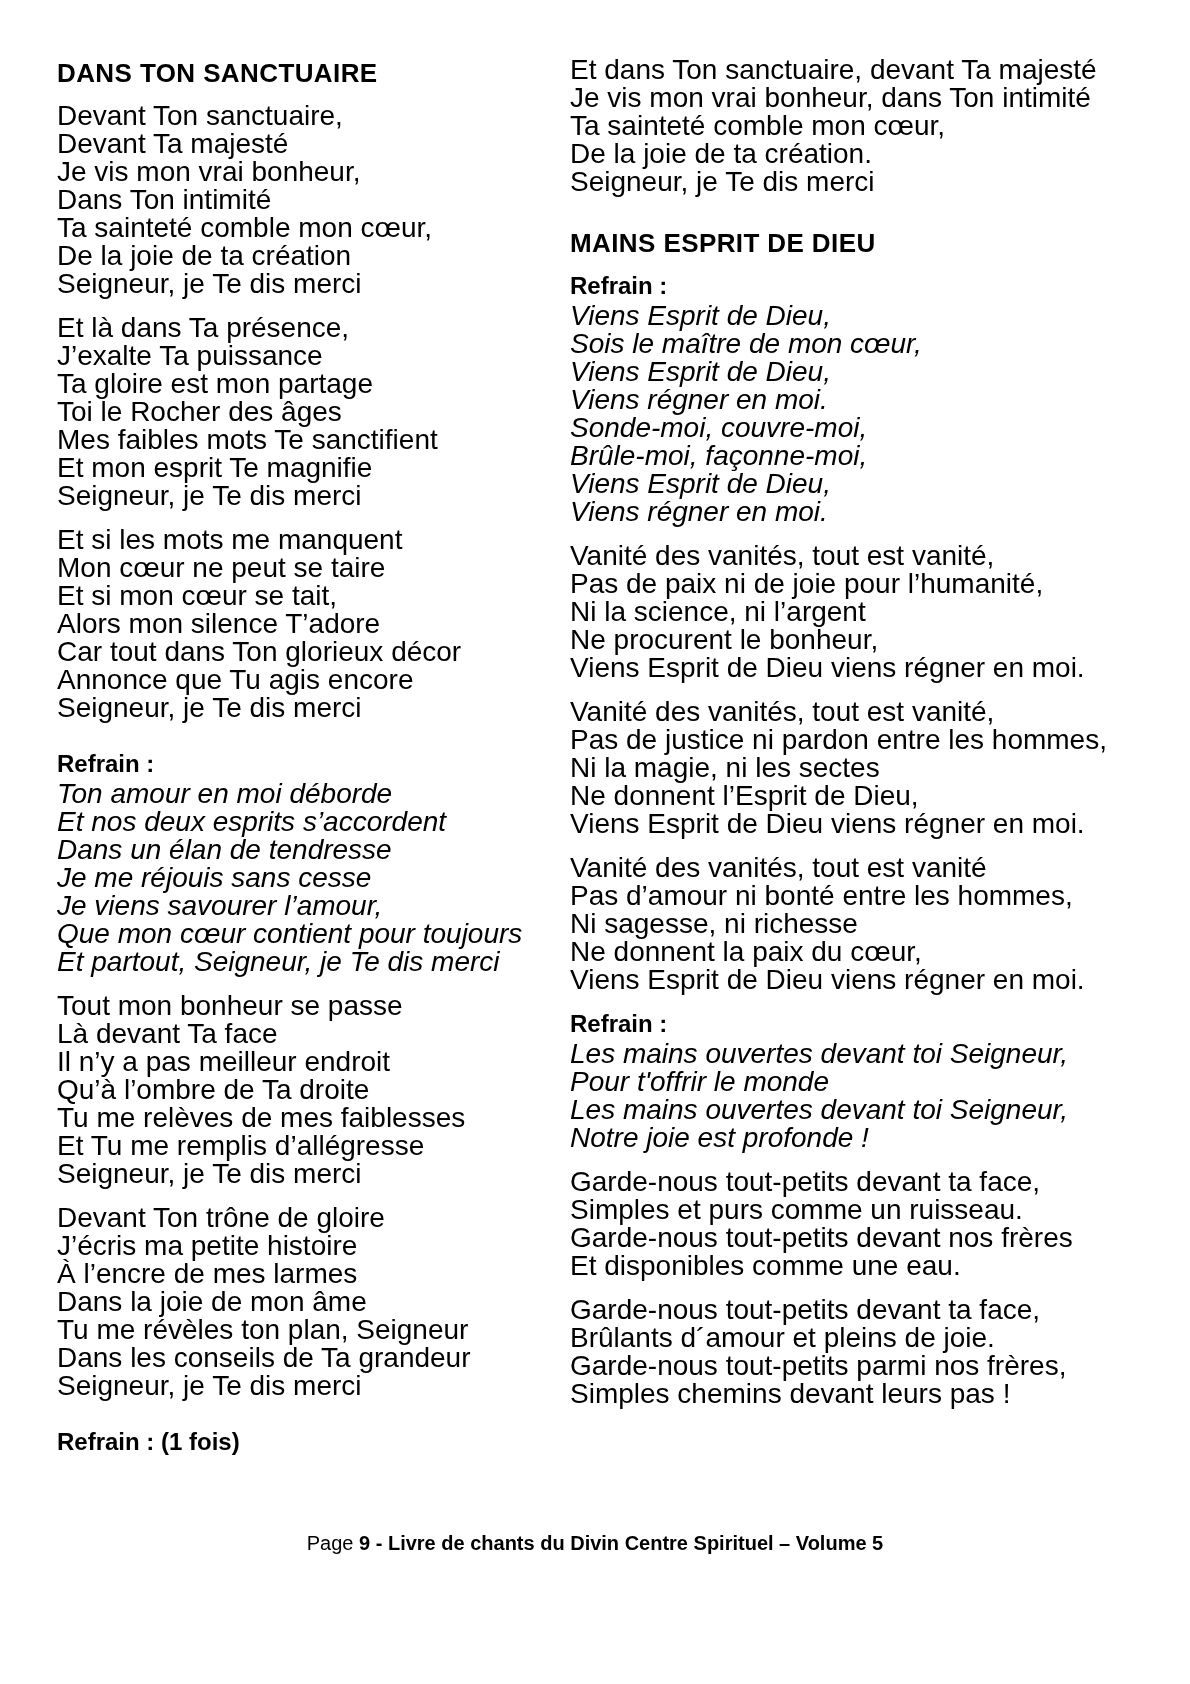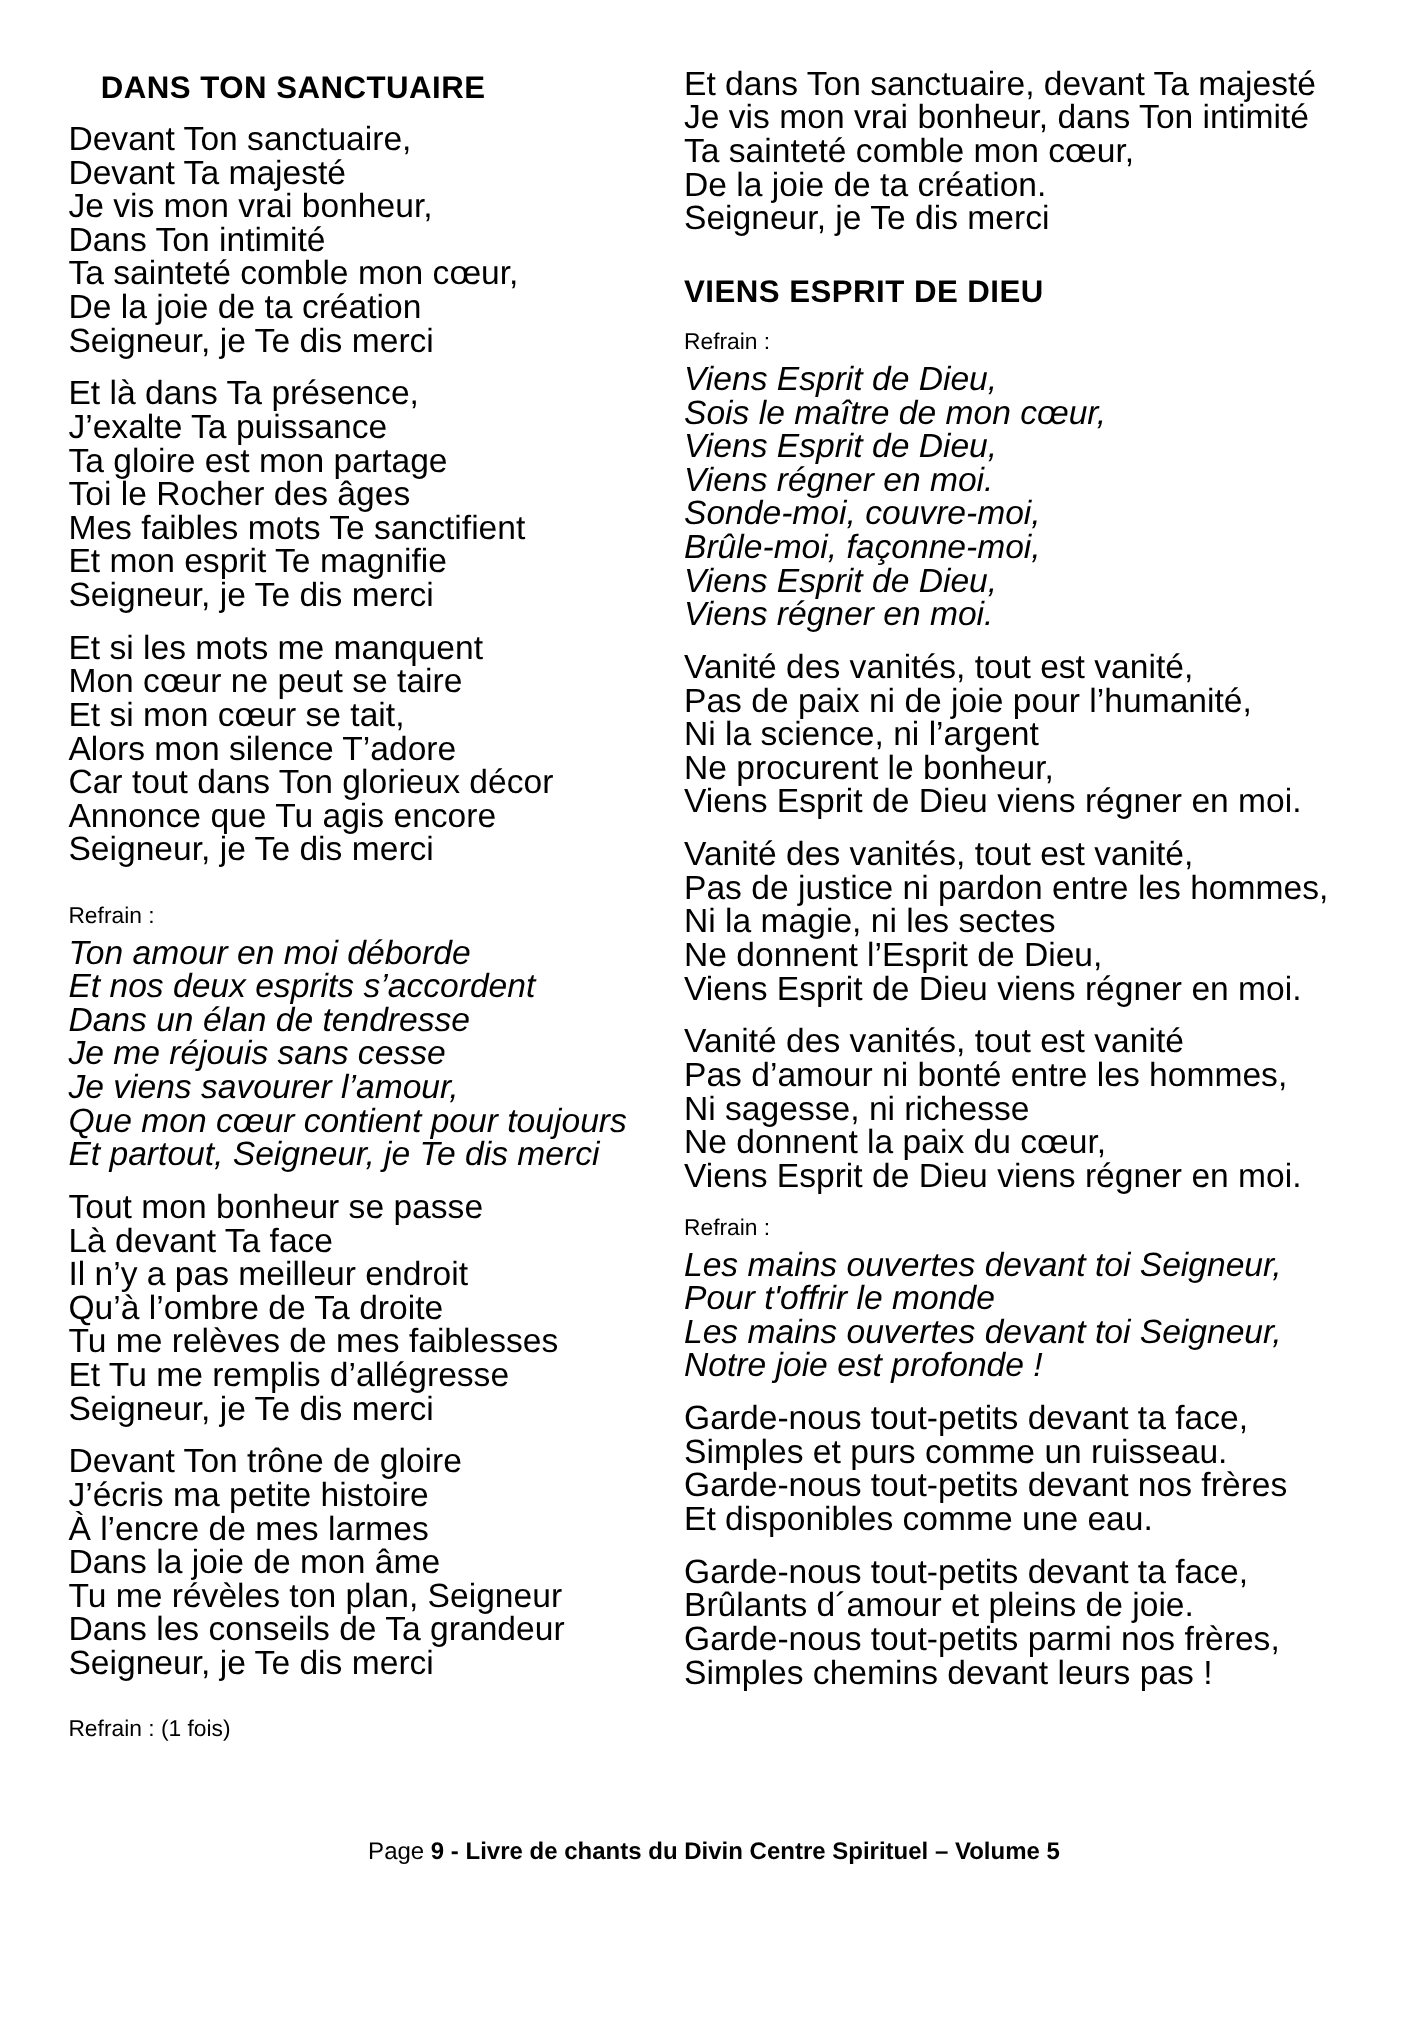--- a/index.html
+++ b/index.html
@@ -37,25 +37,25 @@
     white-space: nowrap;
   }
   .refrain { font-style: italic; }
   .song-title {
     font-size: 26px;
     line-height: 34px;
     font-weight: 700;
     letter-spacing: 0.4px;
     margin: 14px 0 12px 0;
   }
-  .col > .song-title:first-child { margin-top: 0; margin-left: 27px; }
+  .col > .song-title:first-child { margin-top: 0; }
   .refrain-label {
-    font-size: 19px;
+    font-size: 24px;
     line-height: 28px;
-    font-weight: 400;
+    font-weight: 700;
     margin: 0 0 2px 0;
     white-space: nowrap;
   }
   .gap-top { margin-top: 12px; }
   .footer {
     position: absolute;
     top: 1530px;
     left: 0;
     width: 100%;
     text-align: center;
@@ -75,21 +75,21 @@
         <p class="stanza">Et là dans Ta présence,<br>J’exalte Ta puissance<br>Ta gloire est mon partage<br>Toi le Rocher des âges<br>Mes faibles mots Te sanctifient<br>Et mon esprit Te magnifie<br>Seigneur, je Te dis merci</p>
         <p class="stanza">Et si les mots me manquent<br>Mon cœur ne peut se taire<br>Et si mon cœur se tait,<br>Alors mon silence T’adore<br>Car tout dans Ton glorieux décor<br>Annonce que Tu agis encore<br>Seigneur, je Te dis merci</p>
         <p class="refrain-label gap-top">Refrain :</p>
         <p class="stanza refrain">Ton amour en moi déborde<br>Et nos deux esprits s’accordent<br>Dans un élan de tendresse<br>Je me réjouis sans cesse<br>Je viens savourer l’amour,<br>Que mon cœur contient pour toujours<br>Et partout, Seigneur, je Te dis merci</p>
         <p class="stanza">Tout mon bonheur se passe<br>Là devant Ta face<br>Il n’y a pas meilleur endroit<br>Qu’à l’ombre de Ta droite<br>Tu me relèves de mes faiblesses<br>Et Tu me remplis d’allégresse<br>Seigneur, je Te dis merci</p>
         <p class="stanza">Devant Ton trône de gloire<br>J’écris ma petite histoire<br>À l’encre de mes larmes<br>Dans la joie de mon âme<br>Tu me révèles ton plan, Seigneur<br>Dans les conseils de Ta grandeur<br>Seigneur, je Te dis merci</p>
         <p class="refrain-label gap-top">Refrain : (1 fois)</p>
       </div>
     <div class="col col-right">
         <p class="stanza">Et dans Ton sanctuaire, devant Ta majesté<br>Je vis mon vrai bonheur, dans Ton intimité<br>Ta sainteté comble mon cœur,<br>De la joie de ta création.<br>Seigneur, je Te dis merci</p>
-        <h2 class="song-title">VIENS ESPRIT DE DIEU</h2>
+        <h2 class="song-title">MAINS ESPRIT DE DIEU</h2>
         <p class="refrain-label">Refrain :</p>
         <p class="stanza refrain">Viens Esprit de Dieu,<br>Sois le maître de mon cœur,<br>Viens Esprit de Dieu,<br>Viens régner en moi.<br>Sonde-moi, couvre-moi,<br>Brûle-moi, façonne-moi,<br>Viens Esprit de Dieu,<br>Viens régner en moi.</p>
         <p class="stanza">Vanité des vanités, tout est vanité,<br>Pas de paix ni de joie pour l’humanité,<br>Ni la science, ni l’argent<br>Ne procurent le bonheur,<br>Viens Esprit de Dieu viens régner en moi.</p>
         <p class="stanza">Vanité des vanités, tout est vanité,<br>Pas de justice ni pardon entre les hommes,<br>Ni la magie, ni les sectes<br>Ne donnent l’Esprit de Dieu,<br>Viens Esprit de Dieu viens régner en moi.</p>
         <p class="stanza">Vanité des vanités, tout est vanité<br>Pas d’amour ni bonté entre les hommes,<br>Ni sagesse, ni richesse<br>Ne donnent la paix du cœur,<br>Viens Esprit de Dieu viens régner en moi.</p>
         <p class="refrain-label">Refrain :</p>
         <p class="stanza refrain">Les mains ouvertes devant toi Seigneur,<br>Pour t'offrir le monde<br>Les mains ouvertes devant toi Seigneur,<br>Notre joie est profonde !</p>
         <p class="stanza">Garde-nous tout-petits devant ta face,<br>Simples et purs comme un ruisseau.<br>Garde-nous tout-petits devant nos frères<br>Et disponibles comme une eau.</p>
         <p class="stanza">Garde-nous tout-petits devant ta face,<br>Brûlants d´amour et pleins de joie.<br>Garde-nous tout-petits parmi nos frères,<br>Simples chemins devant leurs pas !</p>
       </div>

